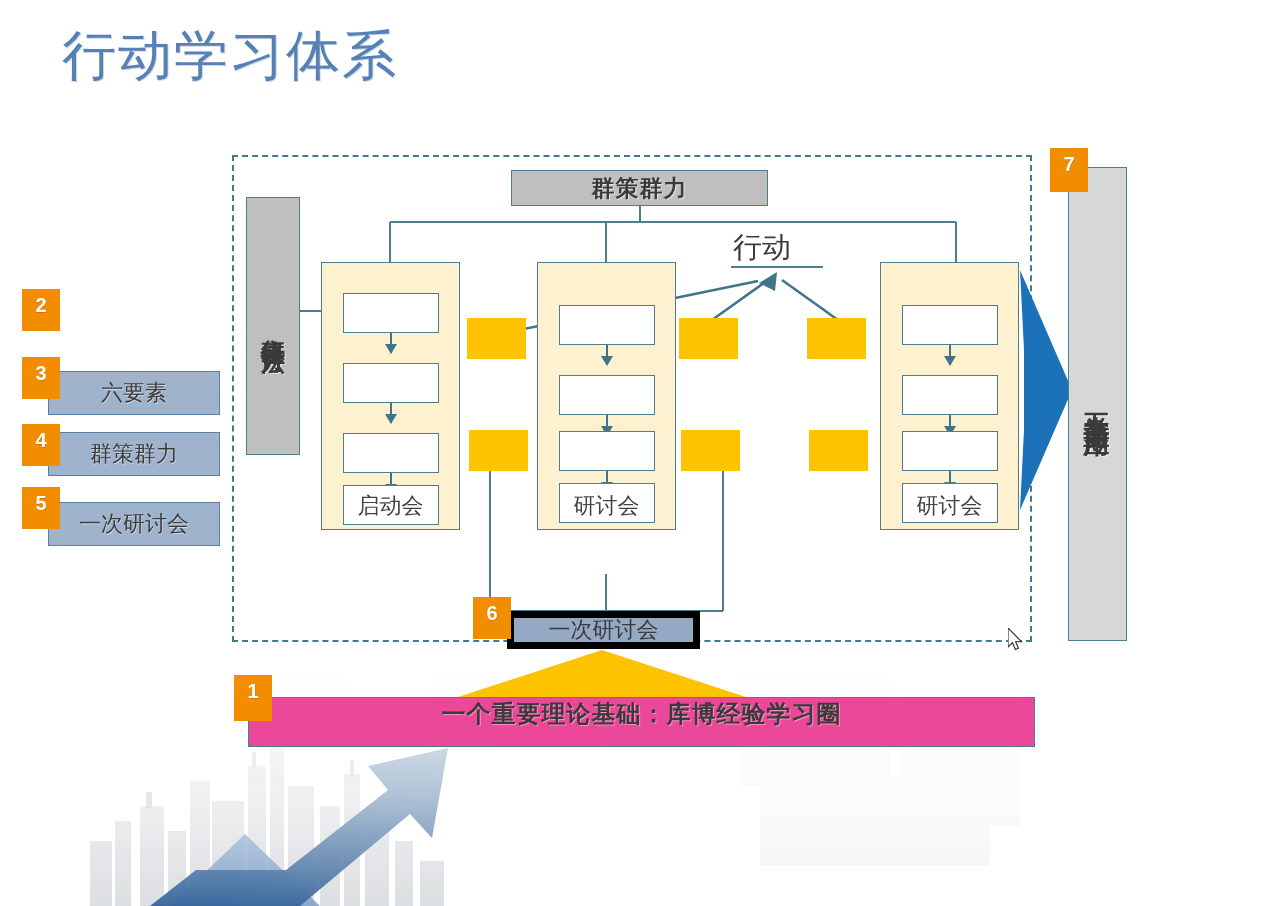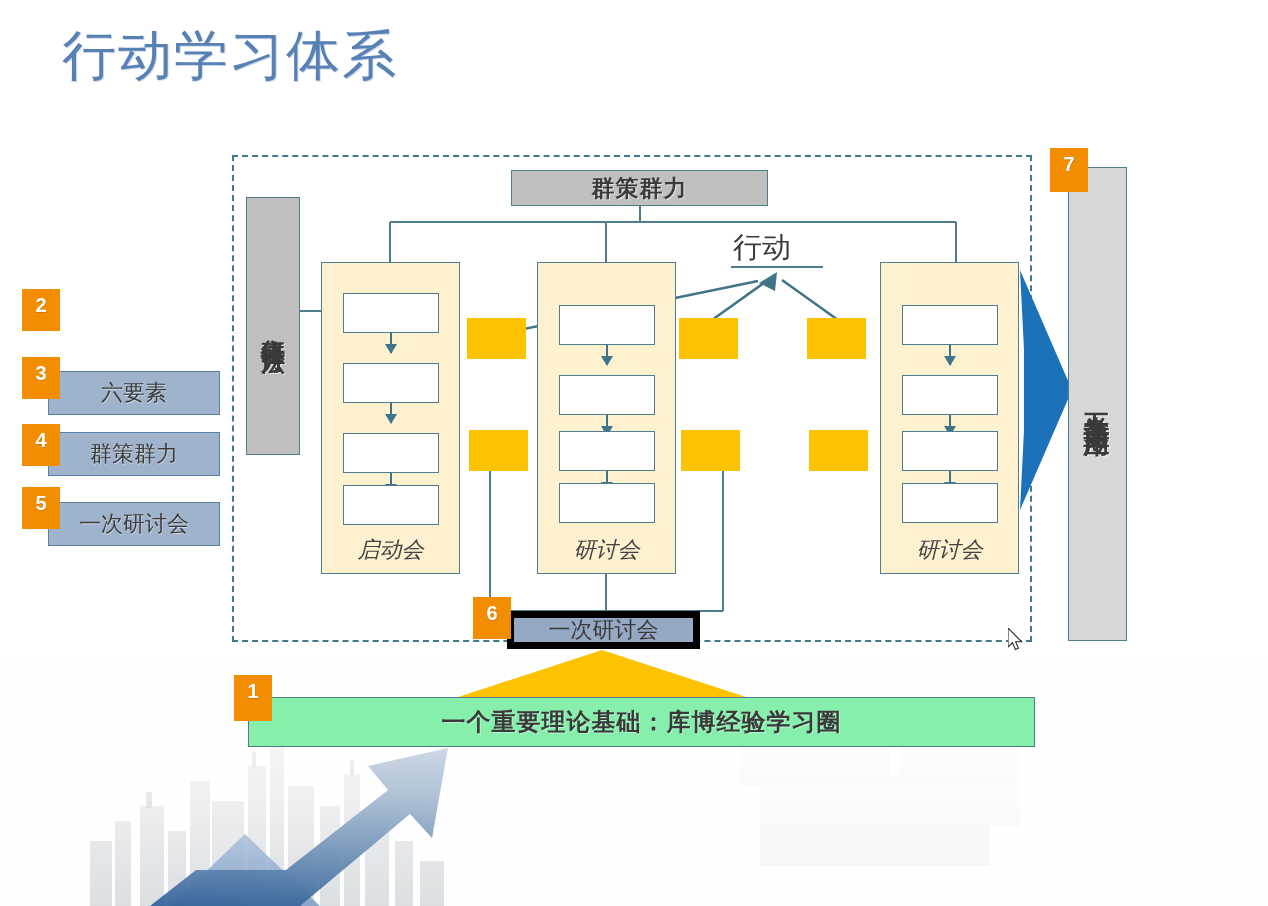--- a/index.html
+++ b/index.html
@@ -128,22 +128,21 @@
   }
 
   
   .column {
     position: absolute;
     background: #fdf1d0;
     border: 1px solid #4e7d8e;
     box-sizing: border-box;
     top: 262px;
     width: 139px;
-    height: 312px;
-    font-style: italic;
+    height: 268px;
   }
   .col-label {
     position: absolute;
     bottom: 8px;
     left: 0;
     right: 0;
     text-align: center;
     font-size: 22px;
     color: #434343;
   }
@@ -238,25 +237,25 @@
     z-index: 5;
   }
 
   
   .bottom-banner {
     position: absolute;
     left: 248px;
     top: 697px;
     width: 787px;
     height: 50px;
-    background: #86efac;
+    background: #ec4899;
     border: 1px solid #4e7d8e;
     box-sizing: border-box;
     display: flex;
-    align-items: center;
+    align-items: flex-start;
     justify-content: center;
     font-size: 24px;
     font-weight: bold;
     color: #3a3a3a;
     letter-spacing: 1px;
     text-shadow: 1px 1px 0 rgba(255,255,255,0.4);
     z-index: 10;
   }
 
   

